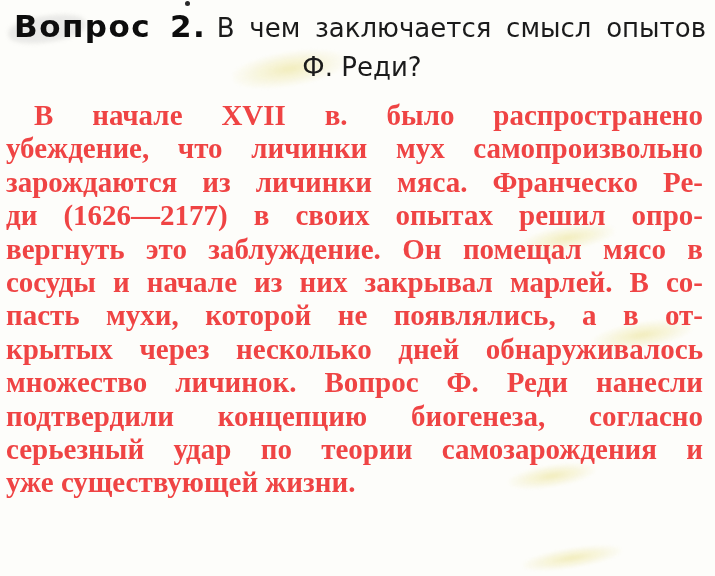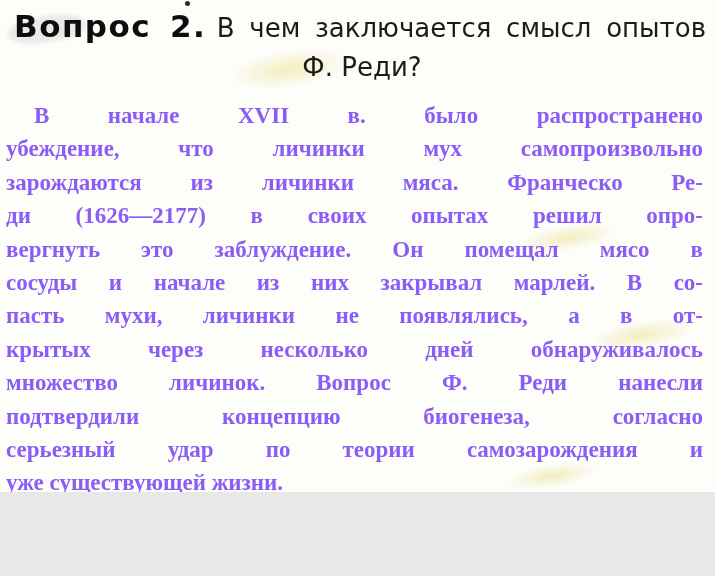--- a/index.html
+++ b/index.html
@@ -3,21 +3,21 @@
 <meta charset="utf-8">
 <style>
   html, body {
     margin: 0;
     padding: 0;
     background: #e8e8e8;
   }
   .page {
     position: relative;
     width: 715px;
-    height: 492px;
+    height: 576px;
     background: #fdfdfa;
     overflow: hidden;
     color: #171717;
   }
 
   
   .speck {
     position: absolute;
     left: 185px; top: 1px;
     width: 5px; height: 5px;
@@ -82,26 +82,26 @@
   
   .answer {
     position: absolute;
     left: 6px;
     right: 12px;
     top: 99px;
   }
   .answer .line {
     font-family: "Liberation Serif", "DejaVu Serif", serif;
     font-weight: 700;
-    font-size: 23px;
+    font-size: 29px;
     line-height: 33.4px;
     text-align: justify;
     text-align-last: justify;
     white-space: normal;
-    color: #8b5cf6;
+    color: #ef4444;
   }
   .answer .line.first { text-indent: 28px; }
   .answer .line.last  { text-align-last: left; }
 </style>
 </head>
 <body>
 
 <div class="page">
 
   <div class="ghost-stamp"></div>
@@ -120,21 +120,21 @@
     <div class="q-line2">Ф. Реди?</div>
   </div>
 
   <div class="answer">
     <div class="line first">В начале XVII в. было распространено</div>
     <div class="line">убеждение, что личинки мух самопроизвольно</div>
     <div class="line">зарождаются из личинки мяса. Франческо Ре-</div>
     <div class="line">ди (1626—2177) в своих опытах решил опро-</div>
     <div class="line">вергнуть это заблуждение. Он помещал мясо в</div>
     <div class="line">сосуды и начале из них закрывал марлей. В со-</div>
-    <div class="line">пасть мухи, личинки не появлялись, а в от-</div>
+    <div class="line">пасть мухи, которой не появлялись, а в от-</div>
     <div class="line">крытых через несколько дней обнаруживалось</div>
     <div class="line">множество личинок. Вопрос Ф. Реди нанесли</div>
     <div class="line">подтвердили концепцию биогенеза, согласно</div>
     <div class="line">серьезный удар по теории самозарождения и</div>
     <div class="line last">уже существующей жизни.</div>
   </div>
 
 </div>
 
 </body></html>

